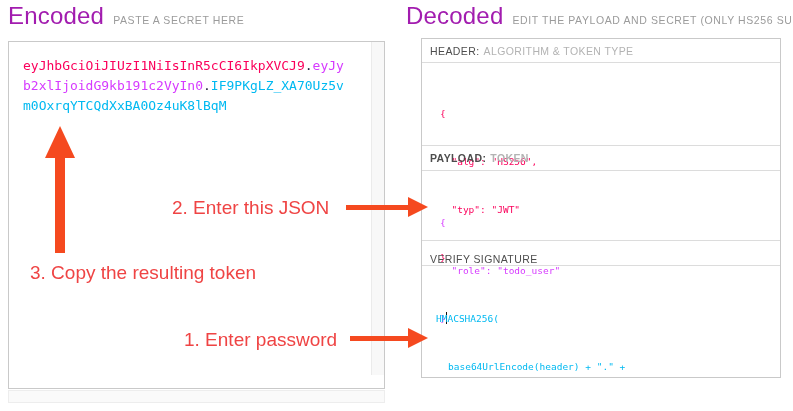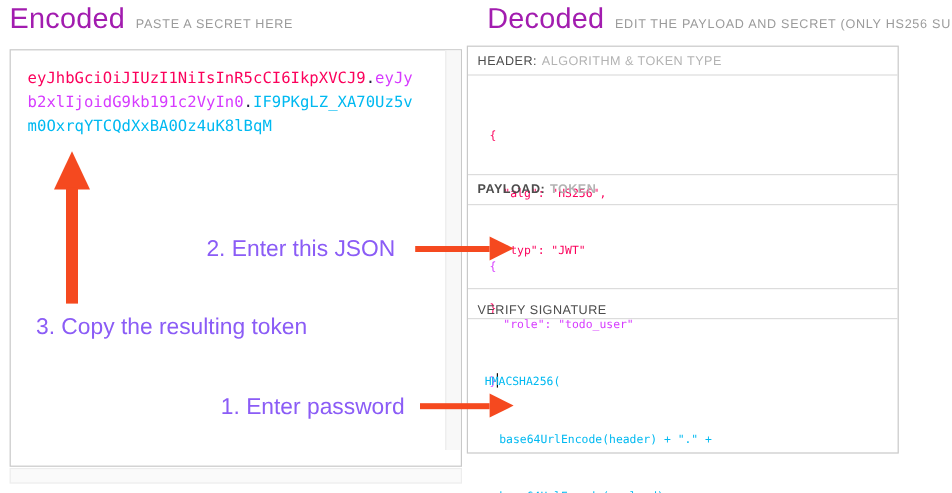--- a/index.html
+++ b/index.html
@@ -18,42 +18,42 @@
   #encoded-token { position:absolute; left:14px; top:14px; width:324px;
                    font-family:"DejaVu Sans Mono", monospace; font-size:13px;
                    line-height:20px; word-break:break-all; }
   .tok-dot { color:#23233f; }
   #encoded-vscroll { position:absolute; top:0; right:0; width:13px; height:333px;
                      background:#f8f8f8; border-left:1px solid #ebebeb; }
   #encoded-hscroll { left:8px; top:390px; width:377px; height:13px;
                      background:#fafafa; border:1px solid #ededed; }
 
   
-  #decoded-box { left:389px; top:38px; width:360px; height:340px;
+  #decoded-box { left:421px; top:38px; width:360px; height:340px;
                  border:1px solid #c9c9c9; background:#fff; }
   .sec-label { display:flex; align-items:center; padding:0 8px;
                border-bottom:1px solid #dcdcdc; font-size:10.5px;
                letter-spacing:0.4px; color:#4d4d4d; }
   .sec-label .light { color:#b3b3b3; margin-left:4px; }
   .code { font-family:"DejaVu Sans Mono", monospace; font-size:9.5px;
           line-height:16px; white-space:pre; }
   #sec-header-label { height:24px; }
   #sec-header-code { height:83px; border-bottom:1px solid #dcdcdc;
                      padding:11px 0 0 18px; color:#fb015b; }
   #sec-payload-label { height:25px;font-weight:bold; }
   #sec-payload-code { height:70px; border-bottom:1px solid #dcdcdc;
                       padding:12px 0 0 18px; color:#d63aff; }
   #sec-verify-label { height:25px;align-items:flex-end; }
   #sec-verify-code { height:111px; padding:13px 0 0 14px; color:#00b9f1; }
   .indent { padding-left:12px; }
   .cursor { display:inline-block; width:1px; height:12px; background:#111;
             vertical-align:-2px; }
 
   
-  .ann-text { position:absolute; font-size:19px; color:#8b5cf6; white-space:nowrap; }
+  .ann-text { position:absolute; font-size:19px; color:#ef4444; white-space:nowrap; }
   .arrow-shaft-h { position:absolute; height:5px; background:#f5491f; }
   .arrow-head-right { position:absolute; width:0; height:0;
                       border-top:10px solid transparent; border-bottom:10px solid transparent;
                       border-left:20px solid #f5491f; }
   .arrow-shaft-v { position:absolute; width:10px; background:#f5491f; }
   .arrow-head-up { position:absolute; width:0; height:0;
                    border-left:15px solid transparent; border-right:15px solid transparent;
                    border-bottom:32px solid #f5491f; }
 </style>
 </head>

